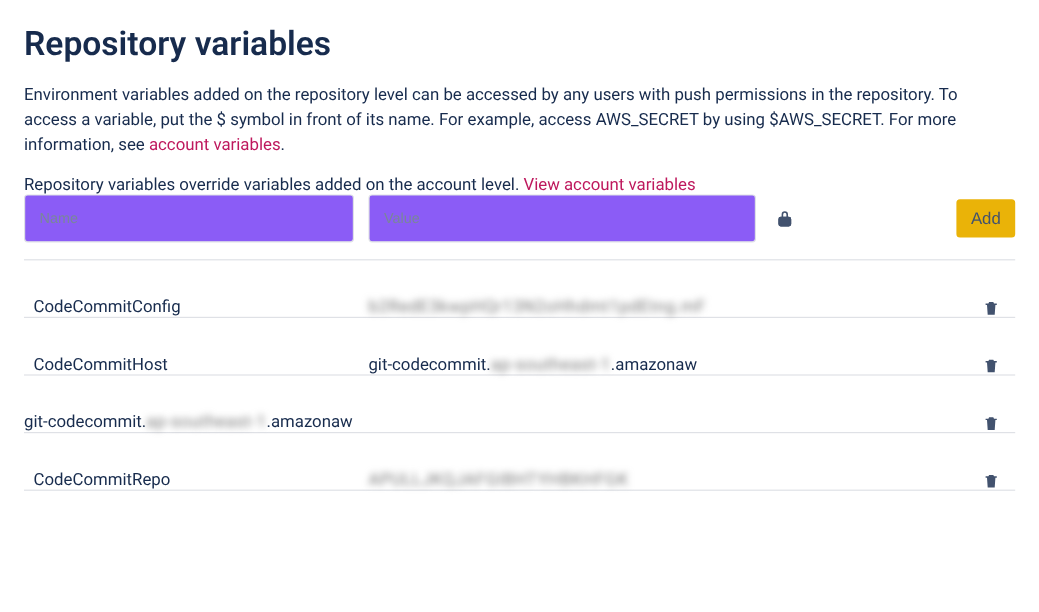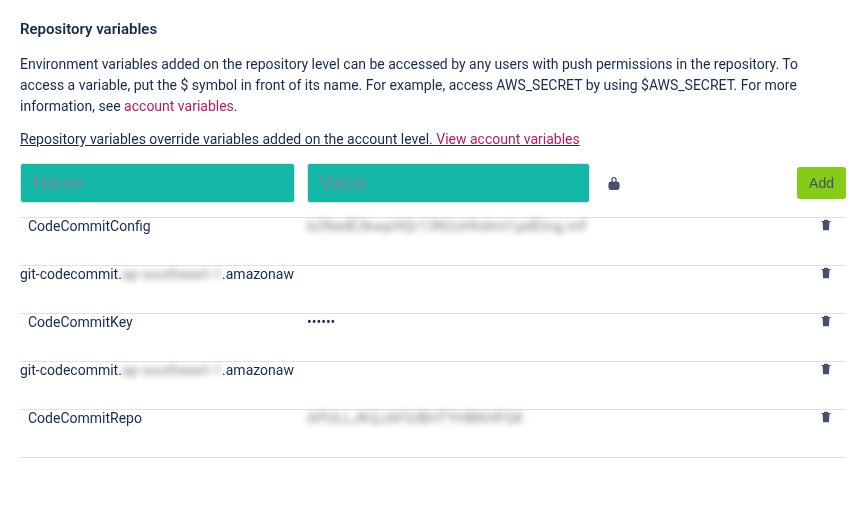--- a/index.html
+++ b/index.html
@@ -5,81 +5,79 @@
   * { box-sizing: border-box; margin: 0; padding: 0; }
   body {
     font-family: -apple-system, BlinkMacSystemFont, "Segoe UI", Roboto, sans-serif;
     background: #fff;
     color: #172b4d;
     padding: 20px;
     width: 866px;
     font-size: 14px;
   }
   h2 {
-    font-size: 15px;
+    font-size: 28px;
     font-weight: 600;
     color: #172b4d;
     margin-bottom: 16px;
   }
   .intro {
     color: #172b4d;
     line-height: 1.5;
     margin-bottom: 14px;
     max-width: 800px;
   }
   .intro a, .override-line a {
     color: #be185d;
     text-decoration: none;
   }
   .override-line {
     color: #172b4d;
-    margin-bottom: 16px;
-    text-decoration: underline;
   }
   .form-row {
     display: flex;
     align-items: center;
     gap: 12px;
     padding-bottom: 14px;
     border-bottom: 1px solid #dfe1e6;
   }
   .input {
     height: 40px;
     border: 1px solid #dfe1e6;
     border-radius: 3px;
-    background: #14b8a6;
+    background: #8b5cf6;
     padding: 4px 12px;
-    font-size: 19px;
+    font-size: 12px;
     color: #172b4d;
     outline: none;
   }
   .input::placeholder { color: #7a869a; }
   .name-input { width: 275px; }
-  .value-input { width: 283px; }
+  .value-input { width: 323px; }
   .lock-wrap {
     width: 24px;
     display: flex;
     justify-content: center;
     color: #42526e;
   }
   .spacer { flex: 1; }
   .add-btn {
     height: 32px;
     padding: 0 12px;
-    background: #84cc16;
+    background: #eab308;
     border: none;
     border-radius: 3px;
     color: #42526e;
     font-size: 14px;
     cursor: pointer;
   }
   .rows { }
   .var-row {
     display: flex;
-    align-items: flex-start;
+    align-items: flex-end;
     height: 48px;
     border-bottom: 1px solid #dfe1e6;
   }
   .var-name {
     width: 287px;
     padding-left: 8px;
     color: #172b4d;
   }
   .var-value {
     flex: 1;
@@ -137,35 +135,25 @@
       <div class="var-value">
         <span class="blur">b2RedE3kwpHQr13N2oHhdmt1pdEtng.mF</span>
       </div>
       <div class="trash">
         <svg width="14" height="14" viewBox="0 0 24 24" fill="currentColor">
           <path d="M6 7h12l-1 14H7L6 7zm3-4h6l1 2h4v2H4V5h4l1-2z"></path>
         </svg>
       </div>
     </div>
     <div class="var-row">
+      <div class="var-name">CodeCommitHost</div>
       <div class="var-value">
         <span>git-codecommit.</span>
         <span class="blur">ap-southeast-1</span>
         <span>.amazonaw</span>
-      </div>
-      <div class="trash">
-        <svg width="14" height="14" viewBox="0 0 24 24" fill="currentColor">
-          <path d="M6 7h12l-1 14H7L6 7zm3-4h6l1 2h4v2H4V5h4l1-2z"></path>
-        </svg>
-      </div>
-    </div>
-    <div class="var-row">
-      <div class="var-name">CodeCommitKey</div>
-      <div class="var-value">
-        <span>••••••</span>
       </div>
       <div class="trash">
         <svg width="14" height="14" viewBox="0 0 24 24" fill="currentColor">
           <path d="M6 7h12l-1 14H7L6 7zm3-4h6l1 2h4v2H4V5h4l1-2z"></path>
         </svg>
       </div>
     </div>
     <div class="var-row">
       <div class="var-value">
         <span>git-codecommit.</span>

